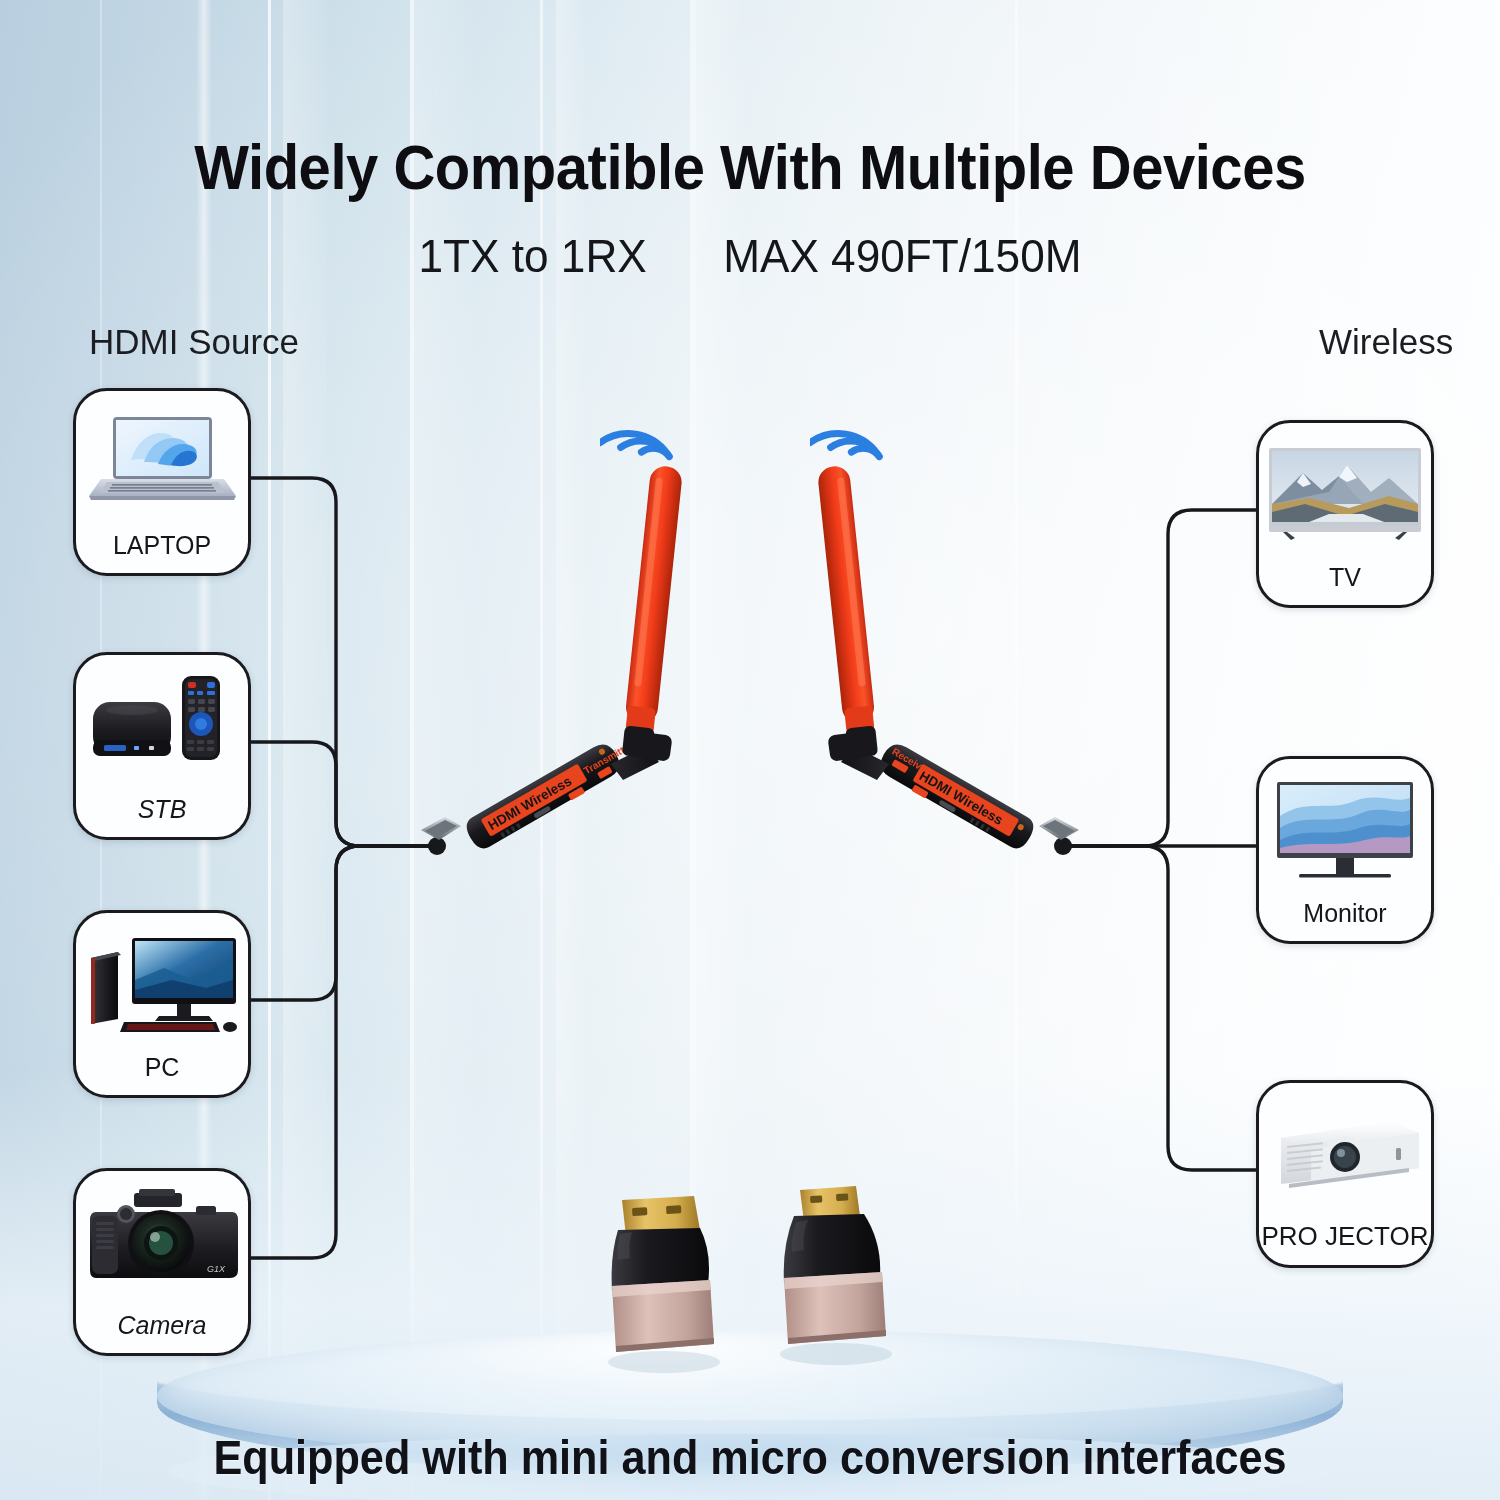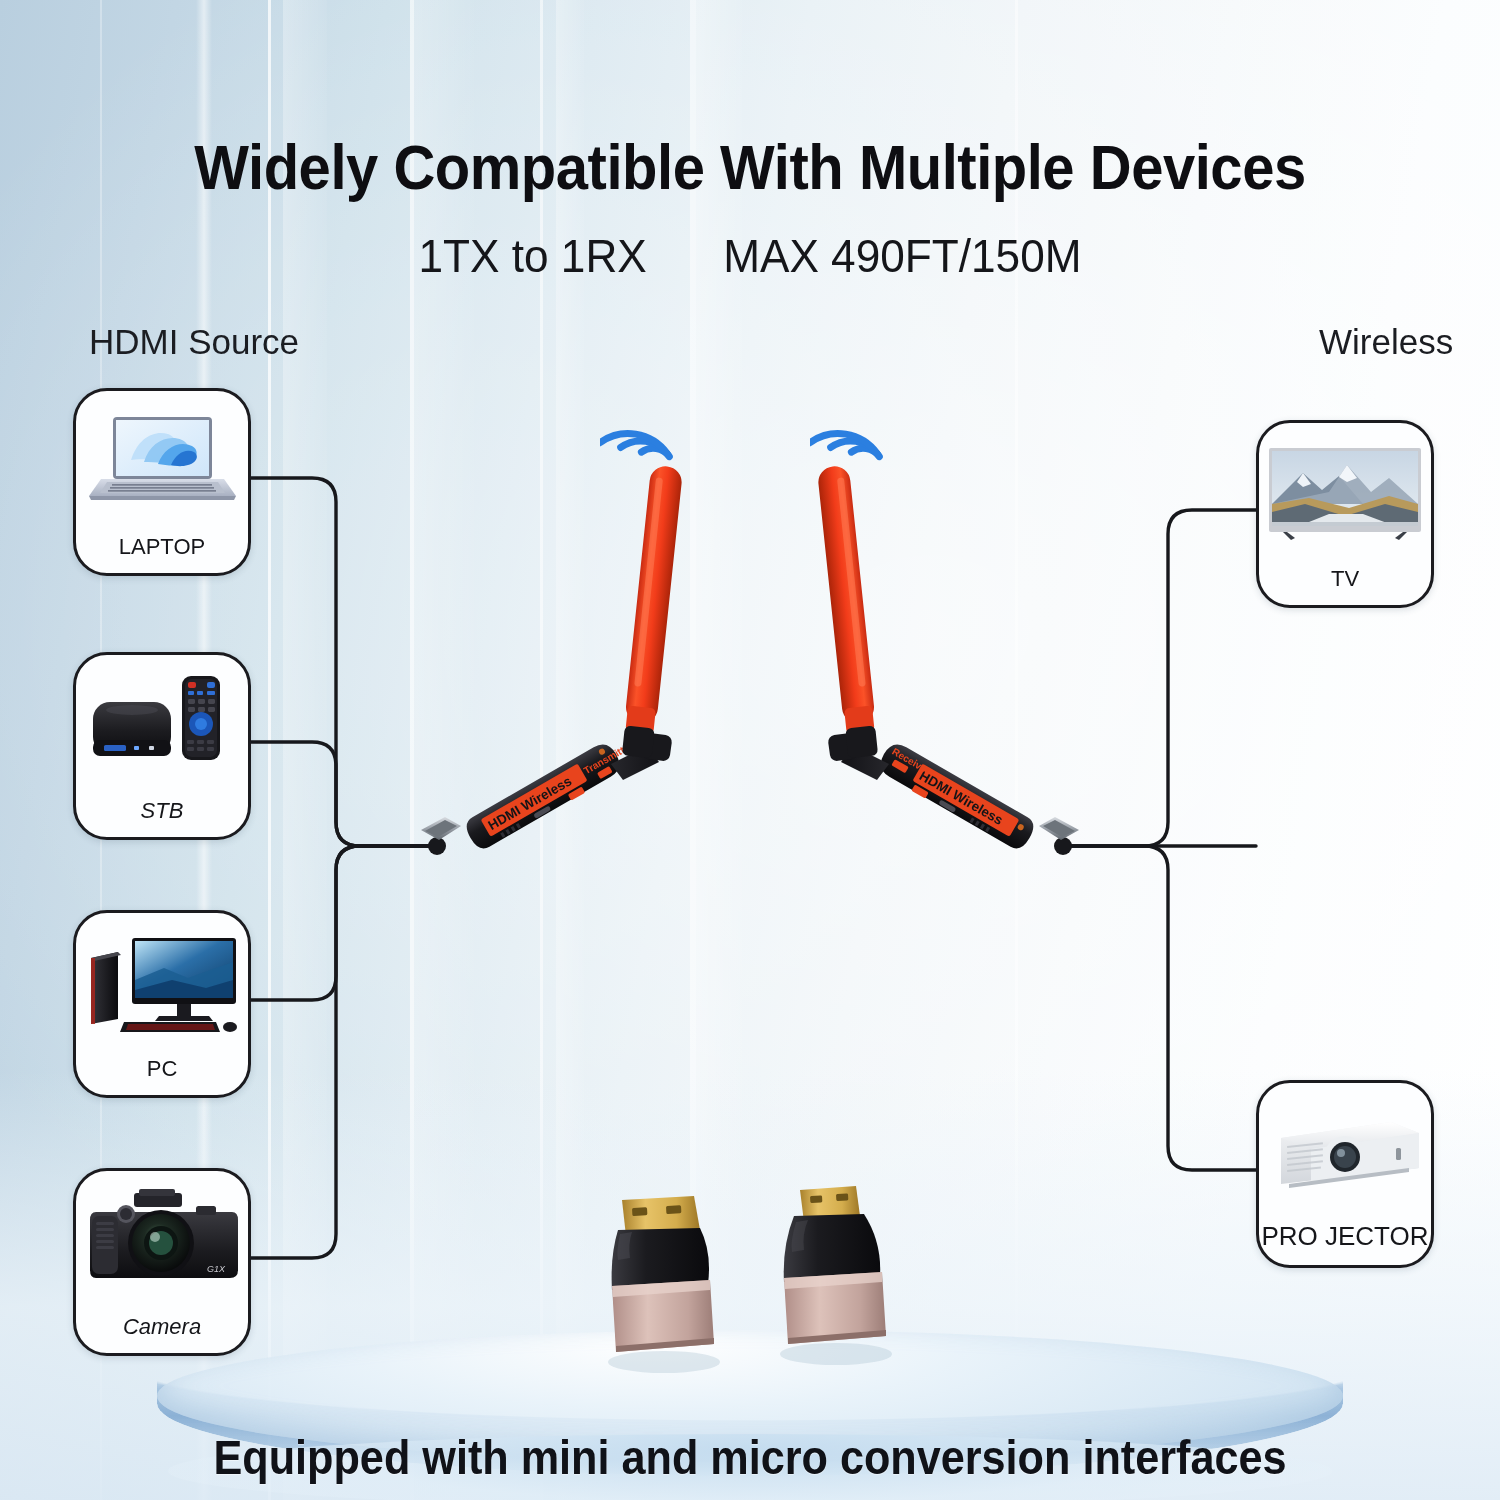--- a/index.html
+++ b/index.html
@@ -63,21 +63,21 @@
   
   .card{
     position:absolute;width:172px;height:182px;
     background:#fdfeff;border:3px solid #1b1b1f;border-radius:34px;
     box-shadow:0 2px 7px rgba(40,60,80,.16);
     overflow:hidden;
   }
   .card .art{position:absolute;left:0;right:0;top:9px;height:118px;}
   .card .cap{
     position:absolute;left:0;right:0;bottom:13px;text-align:center;
-    font-size:22px;color:#15161a;white-space:nowrap;
+    font-size:25px;color:#15161a;white-space:nowrap;
   }
   .card .cap.small{font-size:26px;}
 
   
   #wires{position:absolute;inset:0;}
 
   
   .podium-top{
     position:absolute;left:157px;top:1330px;width:1186px;height:132px;
     border-radius:50%;
@@ -345,20 +345,41 @@
         <path d="M40,94 L70,82 L104,82 L136,94 Z" fill="#e4e9ed"></path>
         <rect x="13" y="90" width="146" height="4" fill="#c4cbd2"></rect>
 
         <path d="M24,100 L32,108 L36,106 L28,100 Z" fill="#3a3f47"></path>
         <path d="M148,100 L140,108 L136,106 L144,100 Z" fill="#3a3f47"></path>
       </svg>
     </div>
     <div class="cap">TV</div>
   </div>
 
+  <div class="card" style="left:1256px;top:756px;">
+    <div class="art">
+      <svg viewBox="0 0 172 118" width="172" height="118">
+        <defs>
+          <linearGradient id="monscr" x1="0" y1="0" x2="1" y2="1">
+            <stop offset="0%" stop-color="#d9eefb"></stop>
+              <stop offset="100%" stop-color="#bcd9f3"></stop>
+          </linearGradient>
+        </defs>
+        <rect x="18" y="14" width="136" height="76" rx="2" fill="#3d4249"></rect>
+        <rect x="21" y="17" width="130" height="68" fill="url(#monscr)"></rect>
+        <path d="M21,48 C48,30 70,44 96,33 C118,24 136,36 151,30 L151,85 L21,85 Z" fill="#93c4ea"></path>
+        <path d="M21,60 C46,44 74,58 100,46 C122,36 138,48 151,42 L151,85 L21,85 Z" fill="#6aa7dc"></path>
+        <path d="M21,72 C48,58 72,70 100,60 C124,52 140,62 151,56 L151,85 L21,85 Z" fill="#4e8fcd"></path>
+        <path d="M21,80 C50,72 78,80 106,72 C128,66 142,72 151,68 L151,85 L21,85 Z" fill="#d79cc0" opacity=".75"></path>
+        <rect x="77" y="90" width="18" height="18" fill="#2a2d33"></rect>
+        <rect x="40" y="106" width="92" height="3.4" rx="1.5" fill="#2a2d33"></rect>
+      </svg>
+    </div>
+    <div class="cap">Monitor</div>
+  </div>
 
   <div class="card" style="left:1256px;top:1080px;">
     <div class="art">
       <svg viewBox="0 0 172 118" width="172" height="118">
         <defs>
           <linearGradient id="prjtop" x1="0" y1="0" x2="0" y2="1">
             <stop offset="0%" stop-color="#ffffff"></stop>
               <stop offset="100%" stop-color="#e3e6ea"></stop>
           </linearGradient>
           <linearGradient id="prjfront" x1="0" y1="0" x2="0" y2="1">

